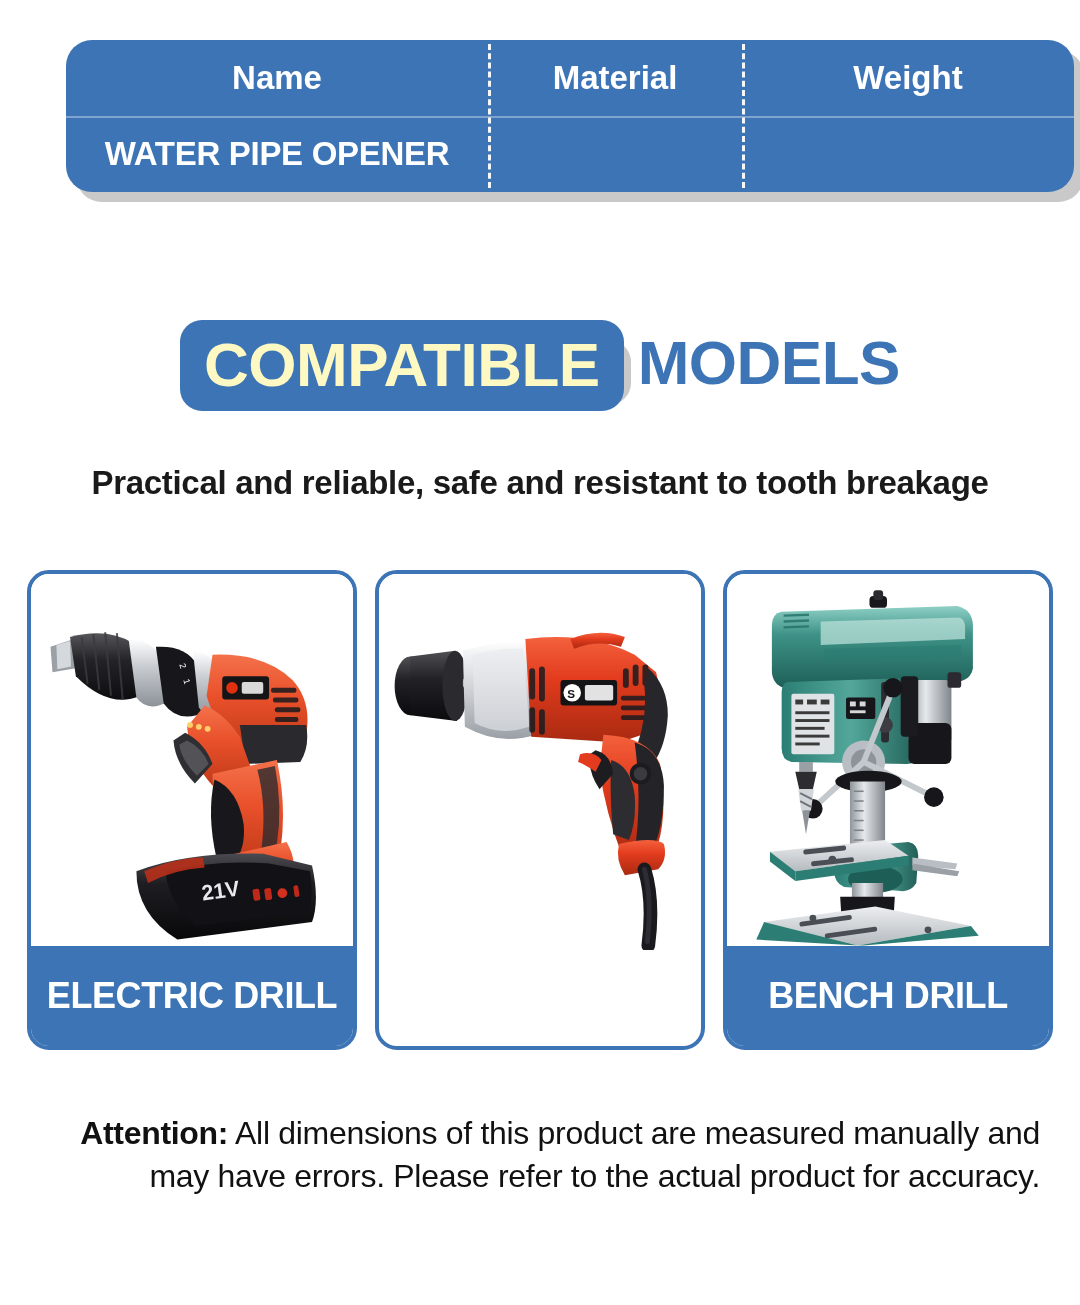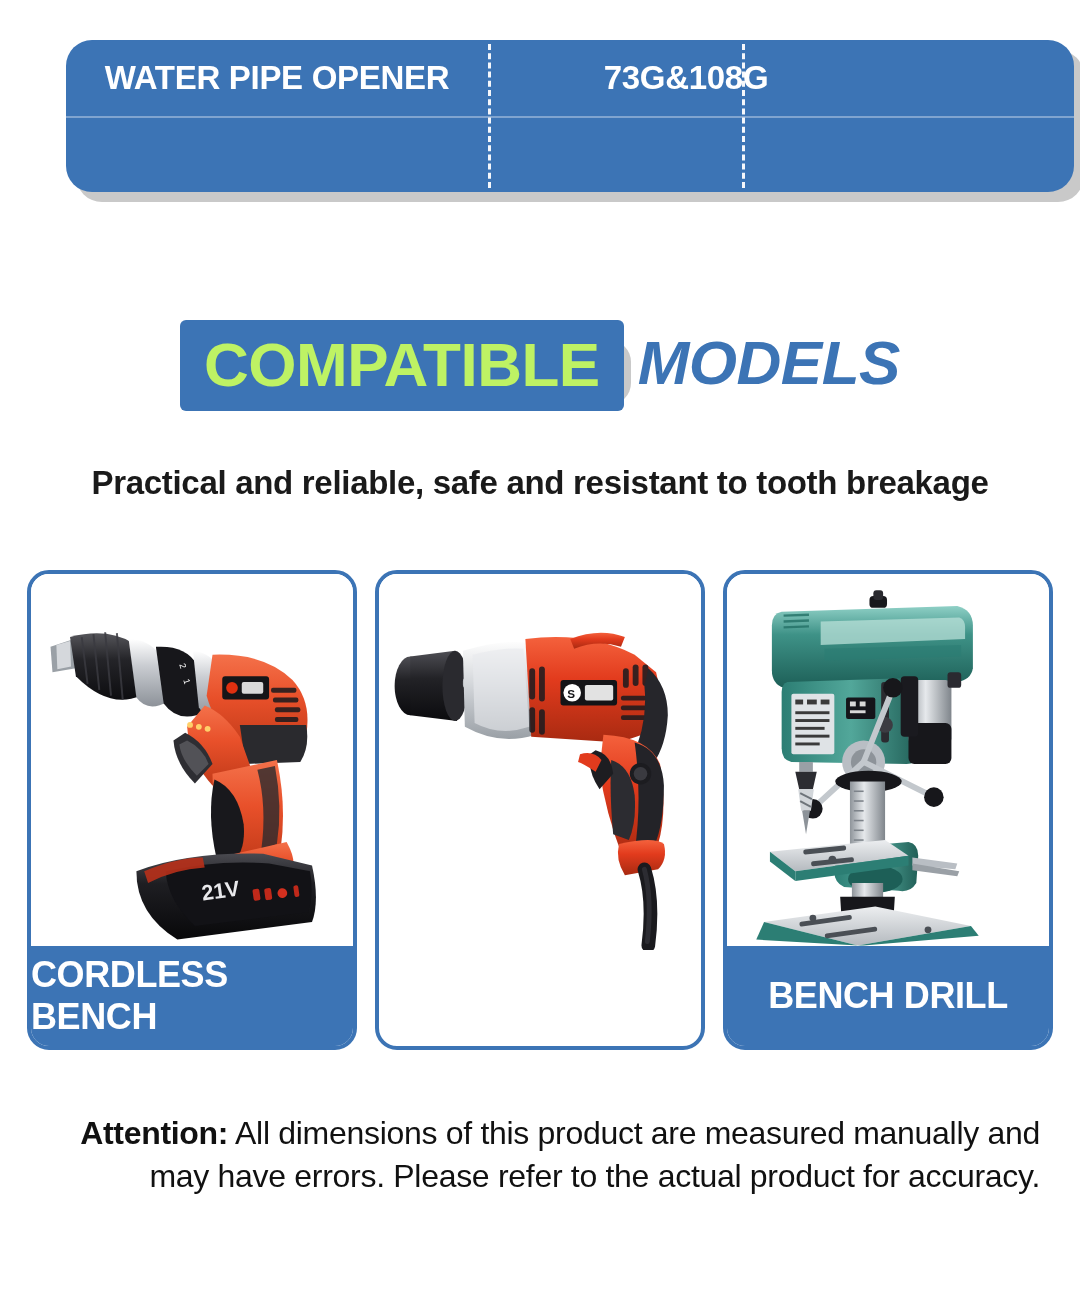--- a/index.html
+++ b/index.html
@@ -96,36 +96,35 @@
   .badge-shadow {
     position: absolute;
     left: 7px; top: 8px;
     width: 100%; height: 100%;
     background: #c9c9c9;
     border-radius: 22px;
   }
   .badge {
     position: relative;
     background: #3c74b5;
-    border-radius: 6px;
+    border-radius: 22px;
     padding: 10px 24px 12px 24px;
-    color: #bef264;
+    color: #fef9c3;
     font-size: 62px;
     font-weight: bold;
     line-height: 1.05;
     letter-spacing: -0.5px;
   }
   .heading-rest {
     color: #3c74b5;
     font-size: 62px;
     font-weight: bold;
     letter-spacing: -0.5px;
     line-height: 1.05;
     padding-bottom: 4px;
-    font-style: italic;
   }
 
   .subtitle {
     position: absolute;
     left: 0; top: 464px;
     width: 1080px;
     text-align: center;
     font-size: 33px;
     color: #1a1a1a;
     font-weight: bold;
@@ -183,23 +182,27 @@
     letter-spacing: -0.3px;
   }
   .attention b { font-weight: bold; }
 </style>
 </head>
 <body>
 
 <div class="spec-wrap">
   <div class="spec-shadow"></div>
   <div class="spec-table">
+    <div class="spec-row head">
+      <div class="cell c-name">Name</div>
+      <div class="cell c-mat">Material</div>
+      <div class="cell c-wt">Weight</div>
+    </div>
     <div class="spec-row body">
       <div class="cell c-name">WATER PIPE OPENER</div>
-      <div class="cell c-wt">73G&amp;108G</div>
     </div>
     <div class="spec-hline"></div>
     <div class="spec-vdiv d1"></div>
     <div class="spec-vdiv d2"></div>
   </div>
 </div>
 
 <div class="heading">
   <span class="badge-wrap">
     <span class="badge-shadow"></span>
@@ -299,21 +302,21 @@
         <g transform="rotate(-8 246 326)">
           <rect x="228" y="316" width="7" height="12" rx="2" fill="#c0291a"></rect>
           <rect x="240" y="317" width="7" height="12" rx="2" fill="#c0291a"></rect>
           <circle cx="258" cy="324" r="5" fill="#d3301f"></circle>
           <rect x="270" y="318" width="5" height="12" rx="2" fill="#c0291a"></rect>
         </g>
 
         <path d="M116 300 Q150 286 176 286 L178 296 Q146 298 120 312 Z" fill="#b8301a" opacity="0.9"></path>
       </svg>
     </div>
-    <div class="card-label">CORDLESS BENCH</div>
+    <div class="card-label">ELECTRIC DRILL</div>
   </div>
 
   <div class="card">
     <div class="card-photo">
       <svg viewBox="0 0 330 376" xmlns="http://www.w3.org/2000/svg">
         <defs>
           <linearGradient id="redB" x1="0" y1="0" x2="0" y2="1">
             <stop offset="0" stop-color="#f4613c"></stop>
             <stop offset="0.4" stop-color="#e23b1d"></stop>
             <stop offset="1" stop-color="#a82a11"></stop>

